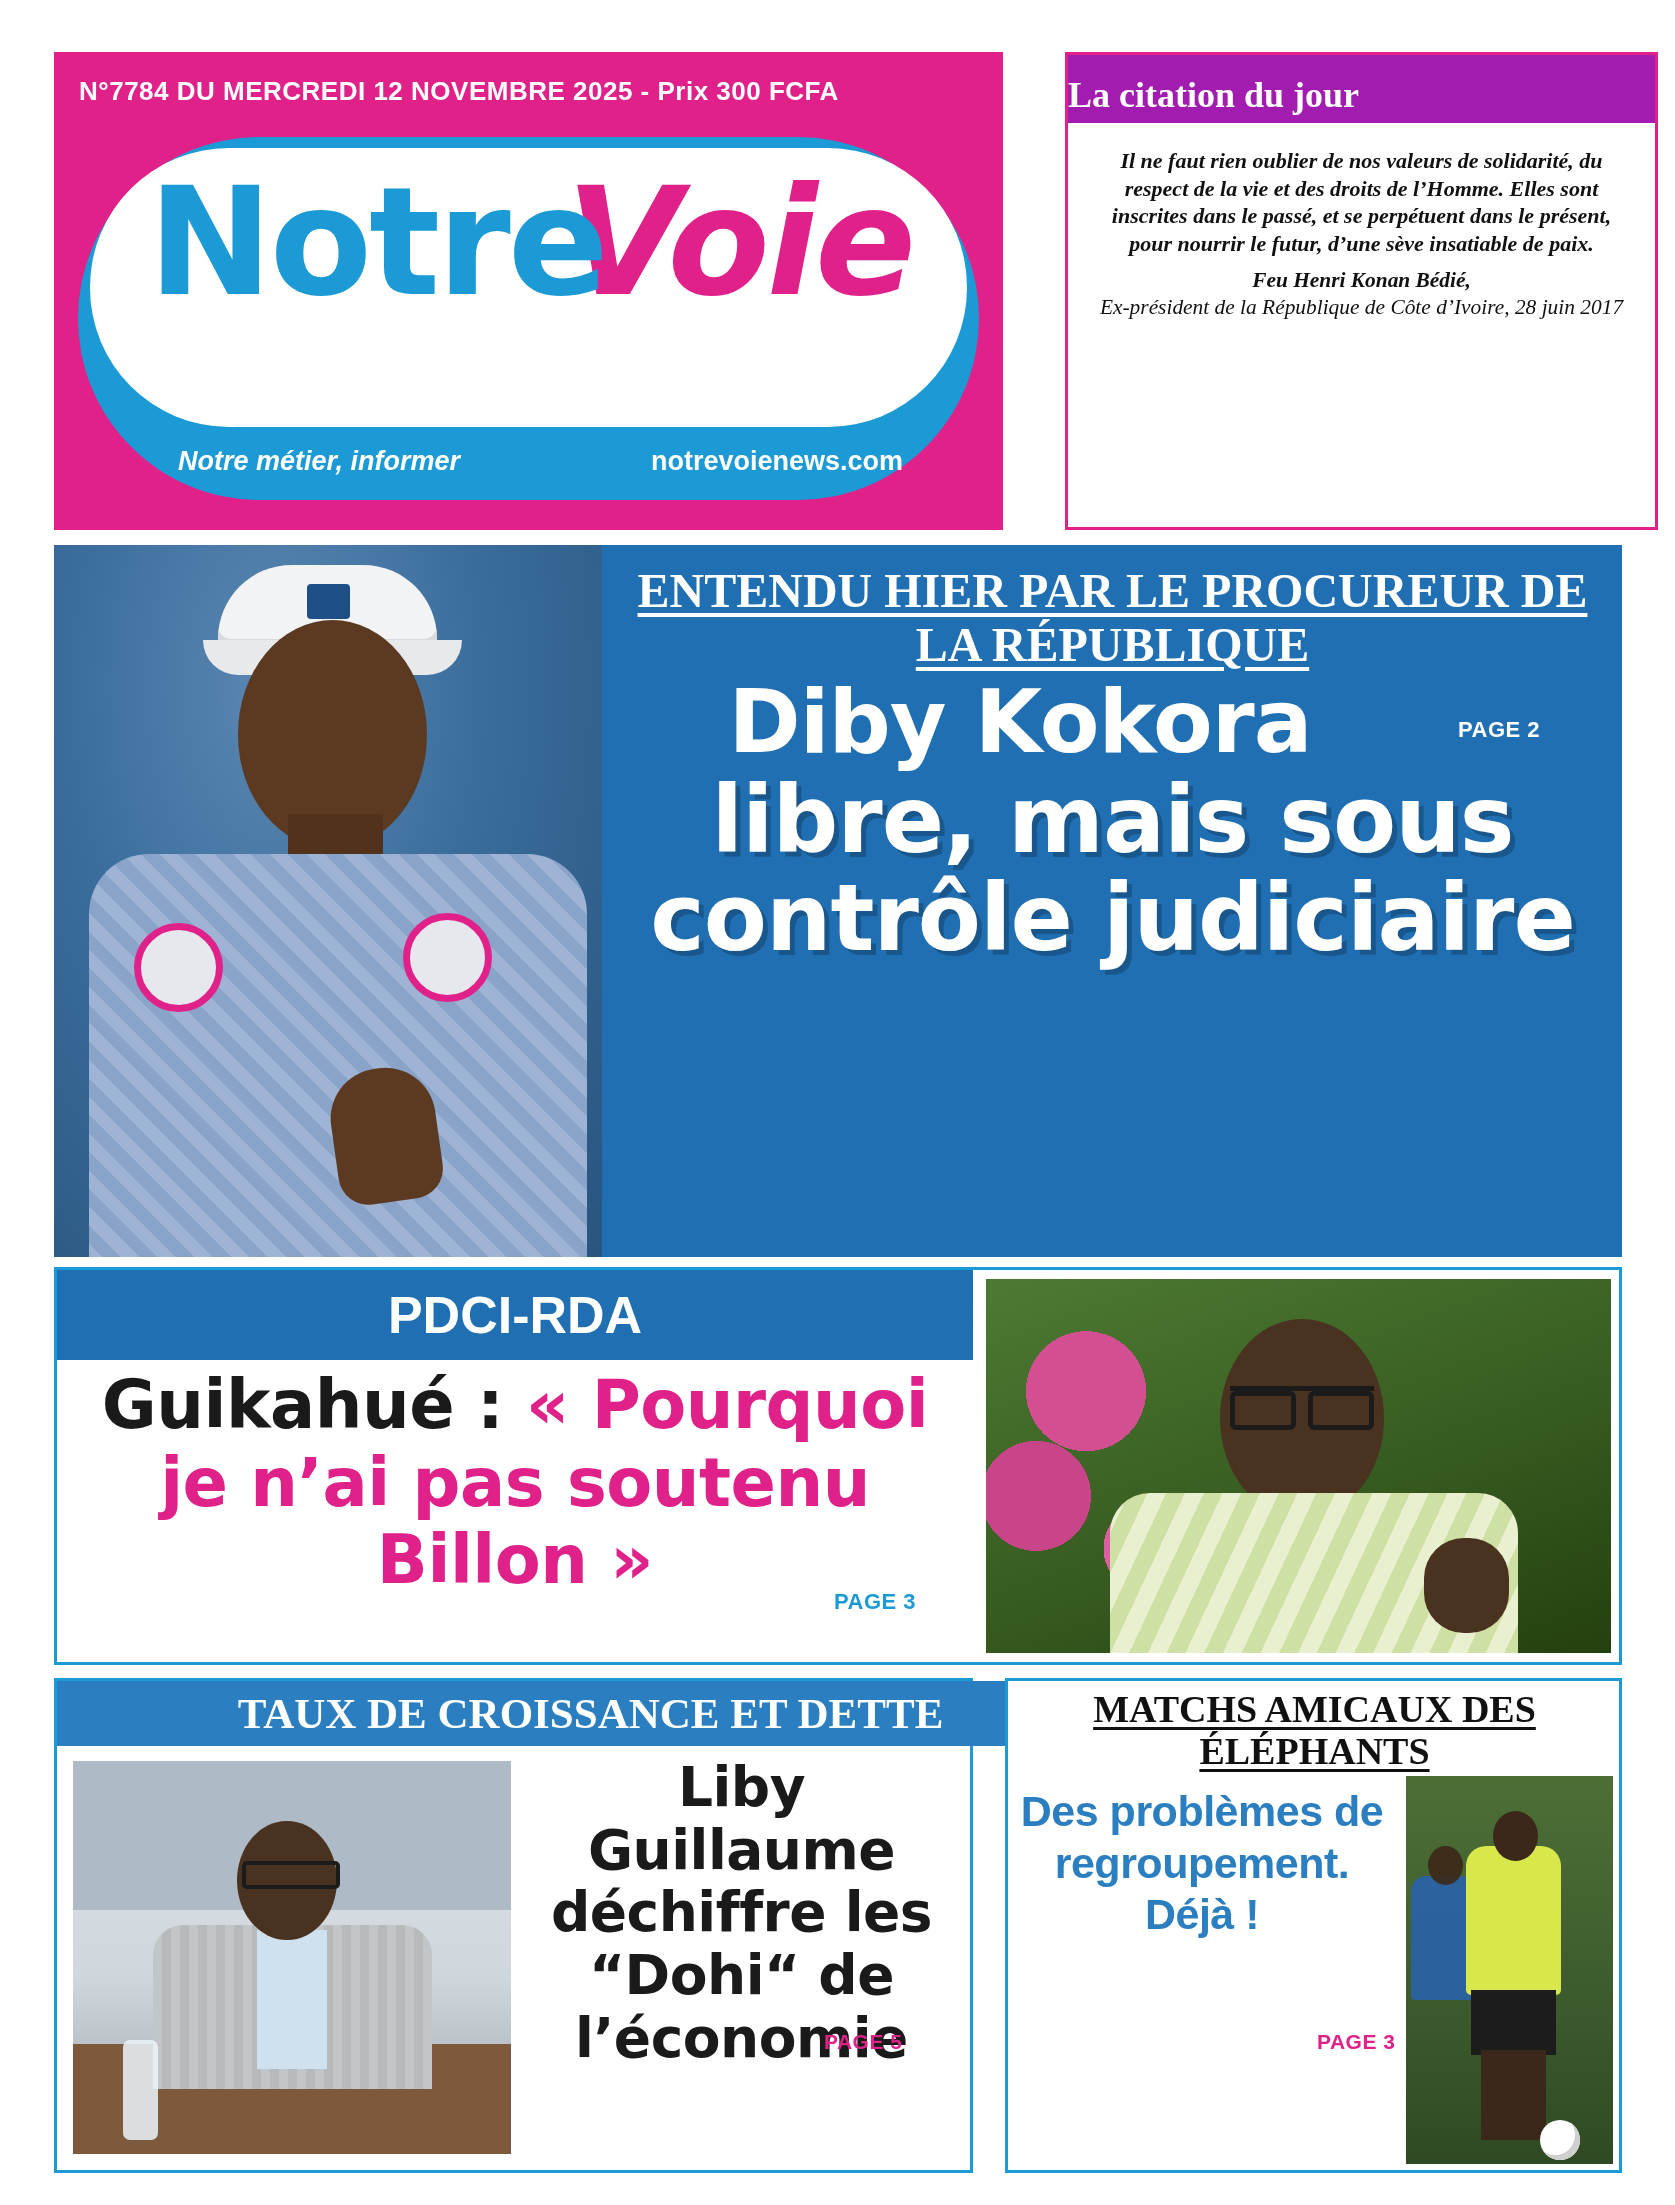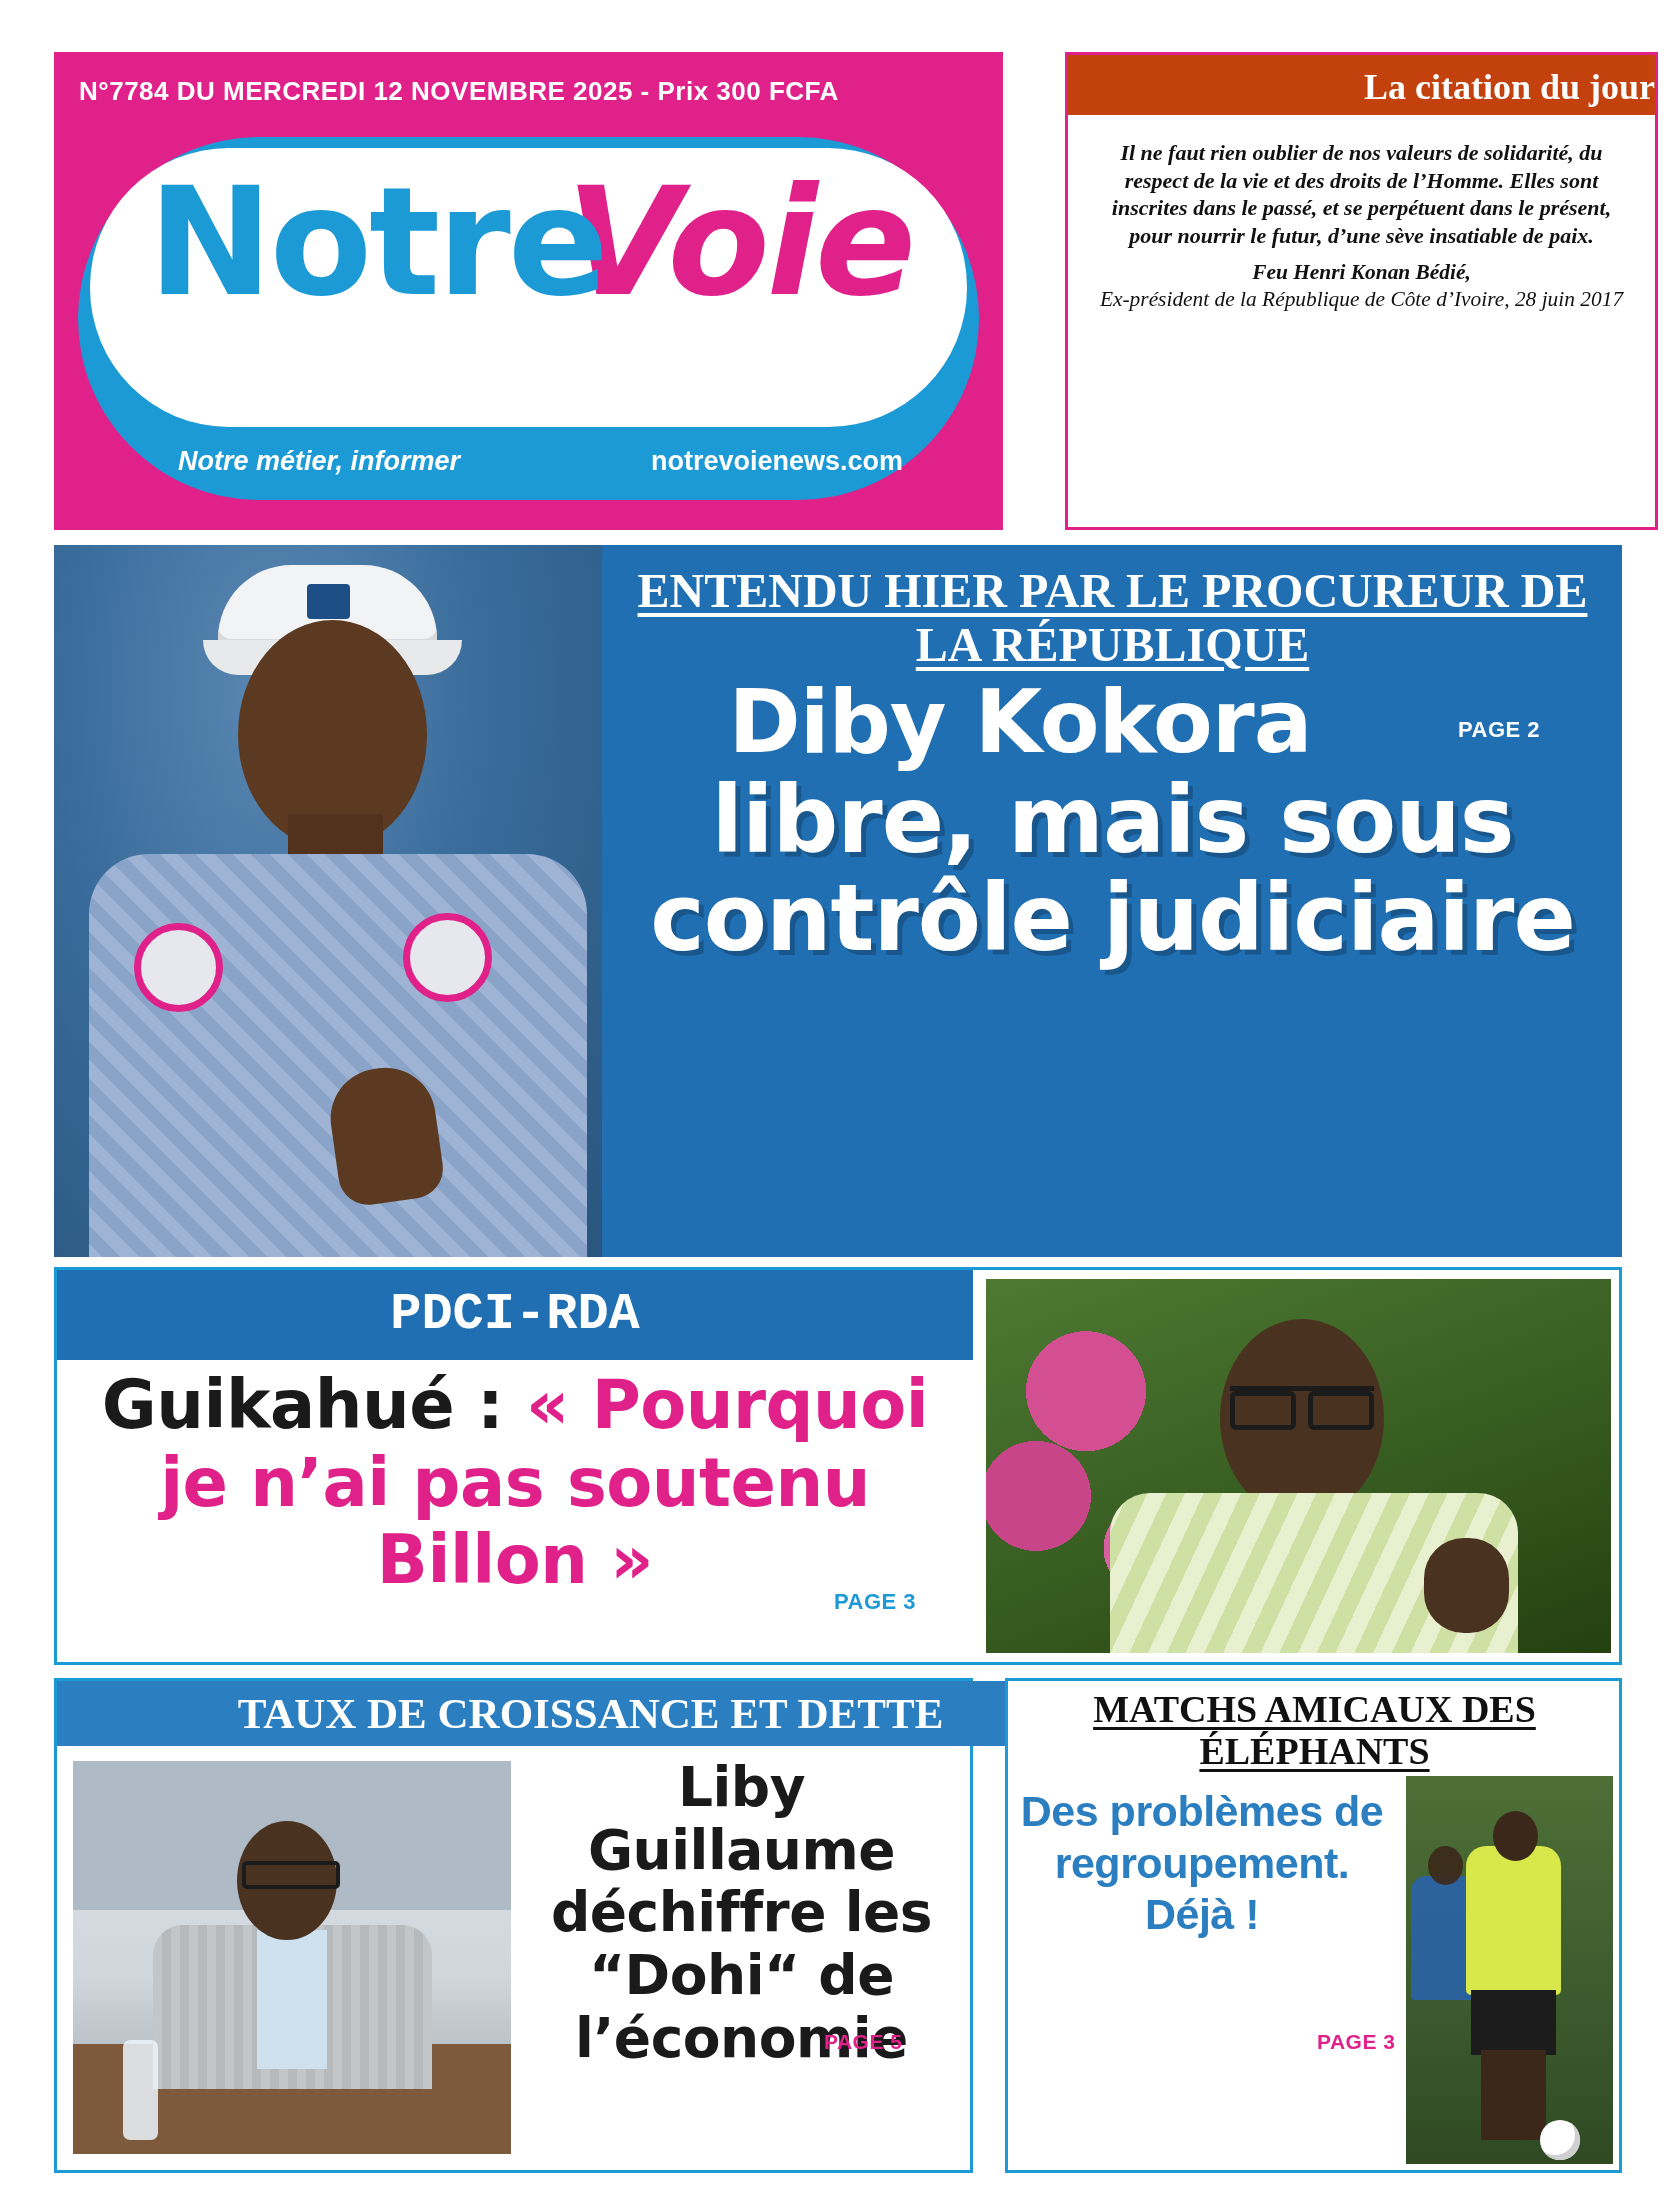--- a/index.html
+++ b/index.html
@@ -110,26 +110,26 @@
     position: absolute;
     left: 1011px;
     top: 0;
     width: 593px;
     height: 478px;
     border: 3px solid #e0218a;
     background: #ffffff;
     box-sizing: border-box;
   }
   .citation-title {
-    background: #c2410c;
+    background: #a21caf;
     color: #ffffff;
     font-size: 36px;
     font-weight: bold;
-    text-align: right;
-    padding: 14px 0 8px 0;
+    text-align: left;
+    padding: 22px 0 8px 0;
     line-height: 1.05;
     font-family: "Liberation Serif", serif;
   }
   .citation-text {
     padding: 24px 20px 0 20px;
     font-family: "Liberation Serif", serif;
     font-size: 22px;
     line-height: 1.26;
     text-align: center;
     color: #111111;
@@ -331,21 +331,21 @@
   .pdci-band {
     position: absolute;
     left: 0;
     top: 0;
     width: 916px;
     height: 90px;
     background: #1f6fb2;
   }
   .pdci-band-text {
     color: #ffffff;
-    font-family: Liberation Mono, monospace;
+    font-family: Liberation Sans, sans-serif;
     font-size: 52px;
     font-weight: bold;
     text-align: center;
     line-height: 90px;
   }
   .pdci-head {
     position: absolute;
     left: 0;
     top: 97px;
     width: 916px;

